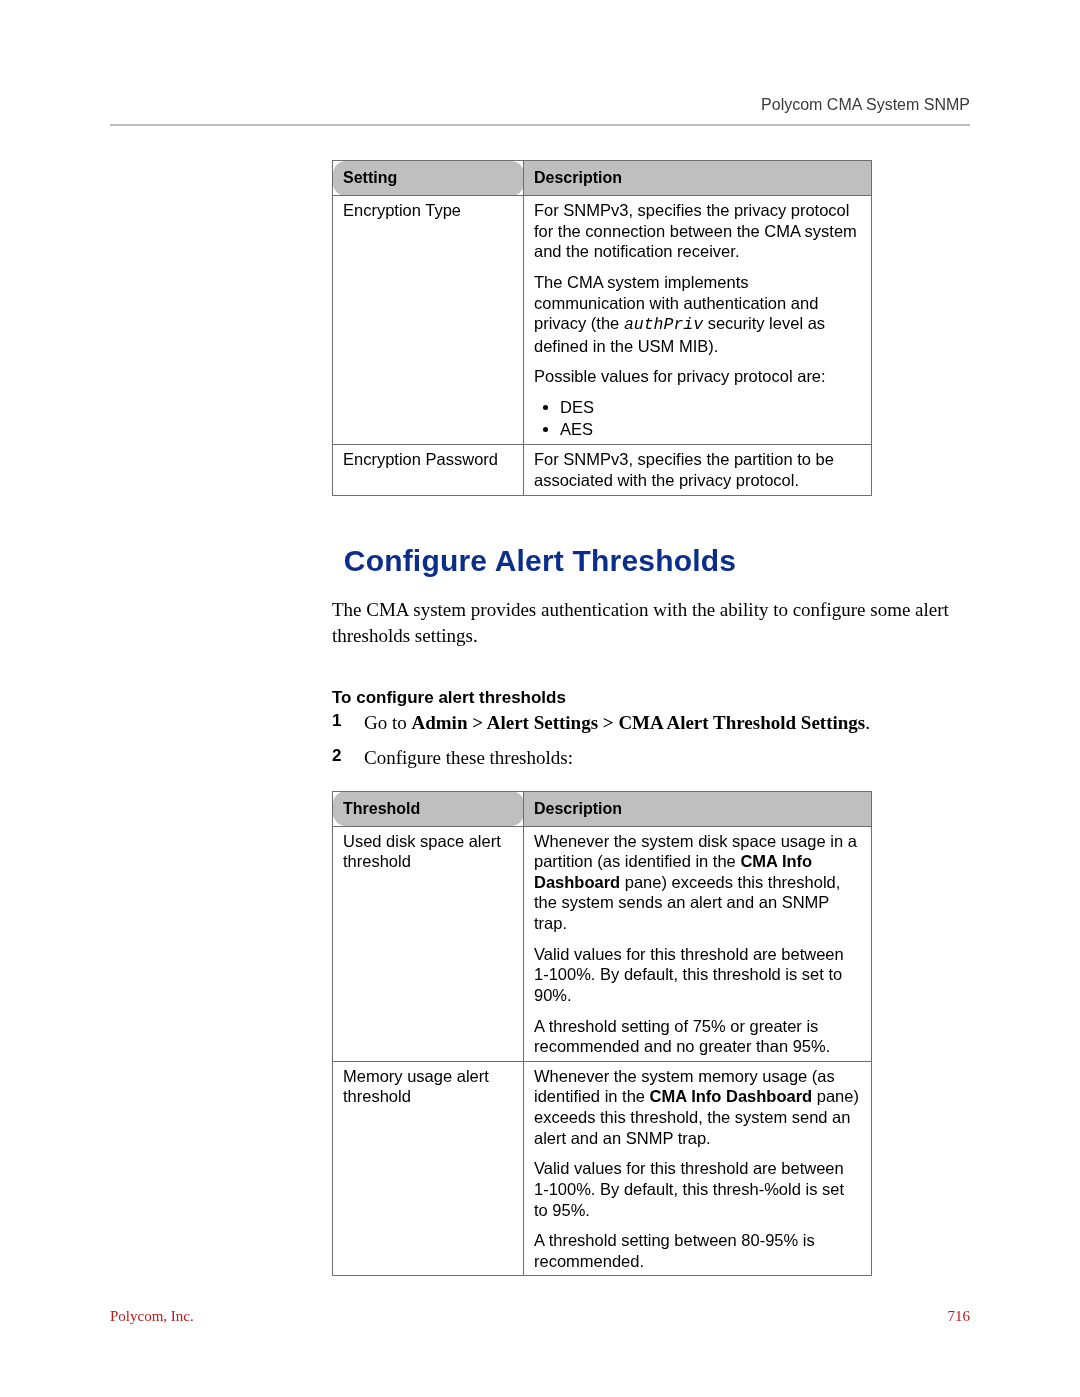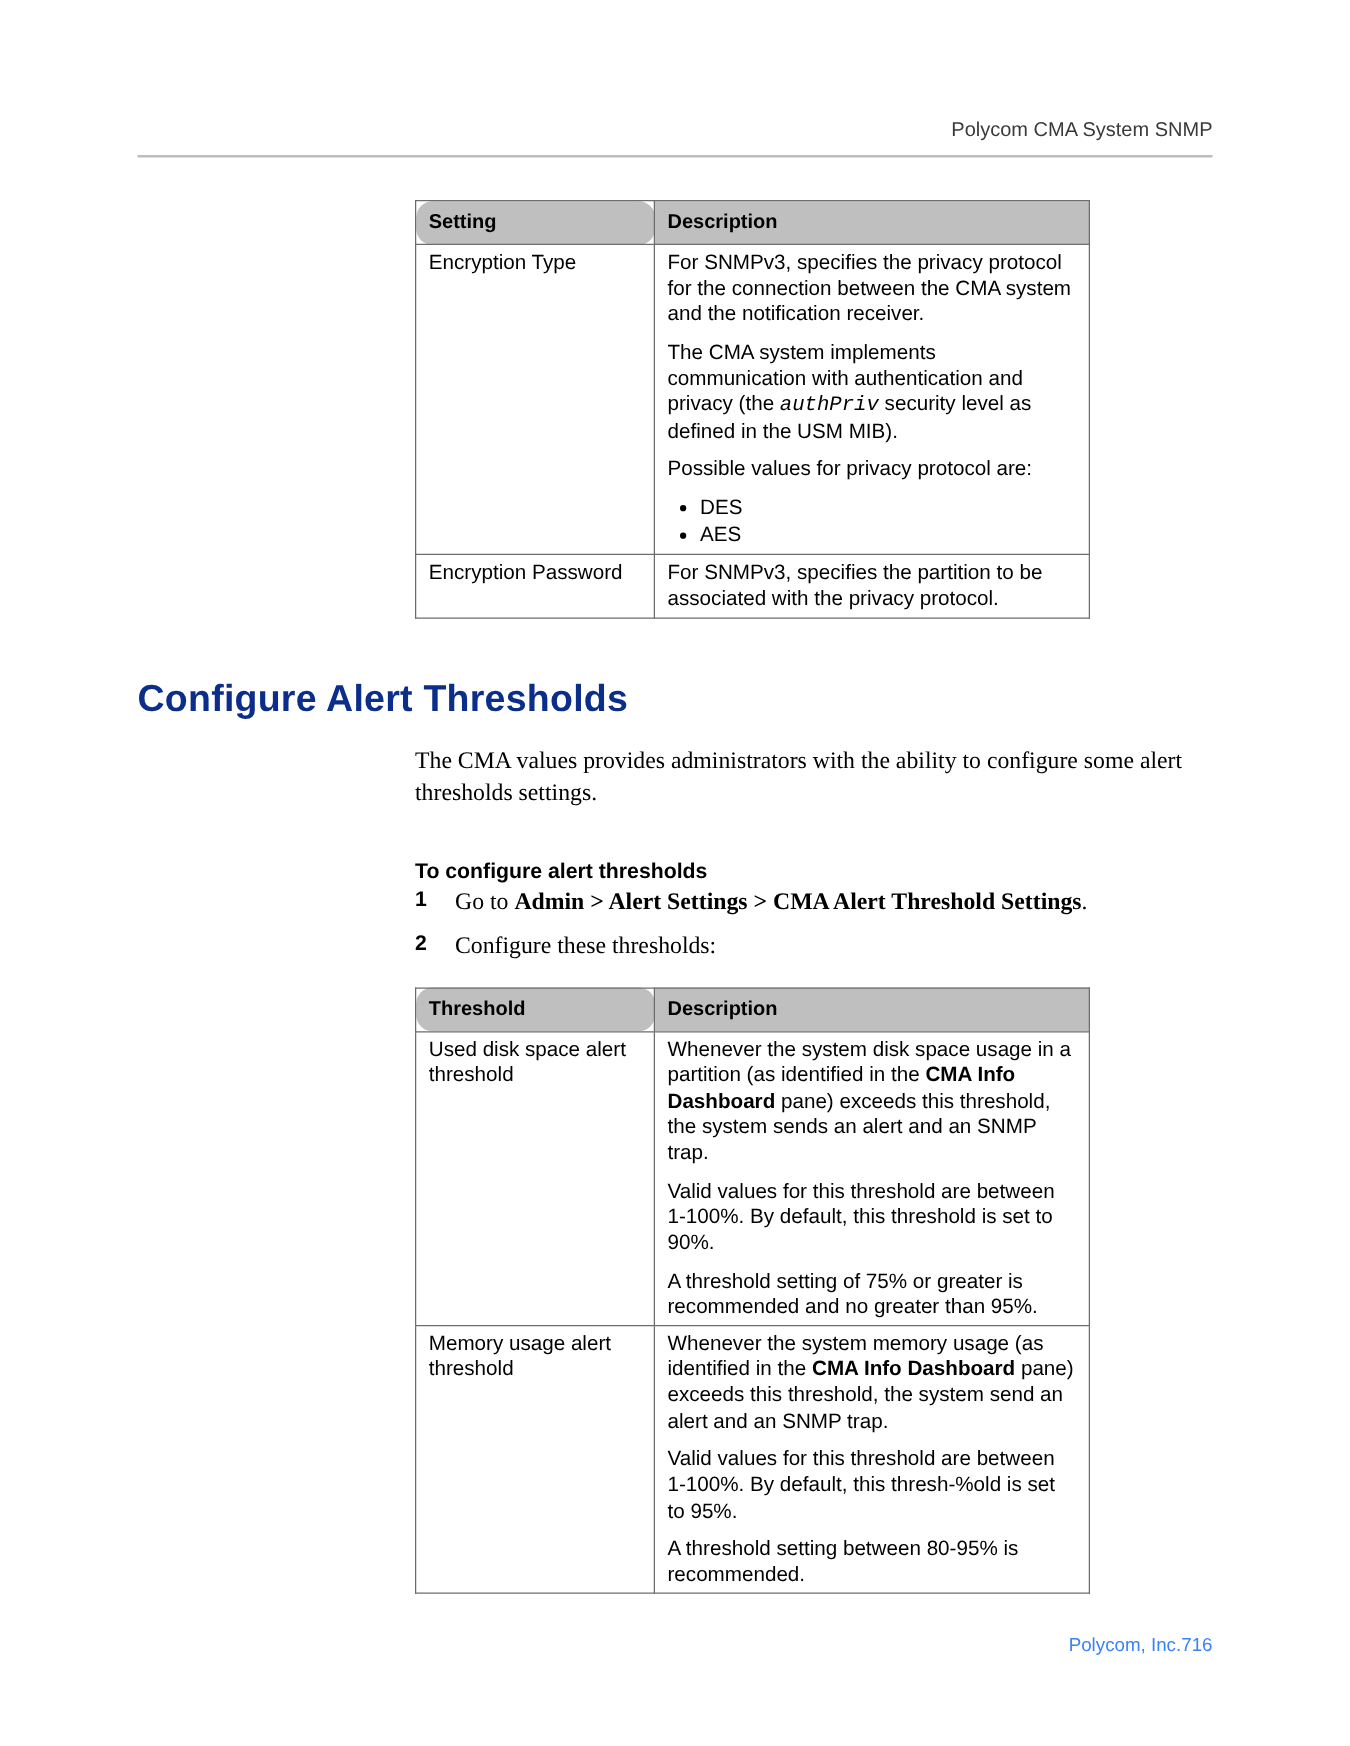--- a/index.html
+++ b/index.html
@@ -59,20 +59,21 @@
   }
   .cell-list li { margin: 1px 0; }
   .codeish { font-family: "Courier New", Courier, monospace; font-style: italic; }
   h2.section-title {
     font-family: "Segoe UI", "Helvetica Neue", Arial, sans-serif;
     font-weight: 600;
     color: #0b2e8a;
     font-size: 30px;
     margin: 48px 0 14px 0;
     letter-spacing: 0.2px;
+    text-align: center;
   }
   .intro {
     font-size: 19px;
     line-height: 1.4;
   }
   h3.proc-title {
     font-family: "Segoe UI", "Helvetica Neue", Arial, sans-serif;
     font-weight: bold;
     font-size: 17px;
     margin: 38px 0 0 0;
@@ -97,25 +98,25 @@
     font-family: "Segoe UI", "Helvetica Neue", Arial, sans-serif;
     font-weight: bold;
     font-size: 17px;
   }
   .strong { font-weight: bold; }
   .footer {
     position: absolute;
     left: 110px;
     right: 110px;
     bottom: 72px;
-    font-family: Liberation Sans, sans-serif;
+    font-family: Liberation Serif, serif;
     font-size: 15px;
-    color: #3b82f6;
+    color: #b91c1c;
     display: flex;
-    justify-content: flex-end;
+    justify-content: space-between;
   }
 </style>
 </head>
 <body>
 
 <div class="page">
 
   <div class="running-head">Polycom CMA System SNMP</div>
   <div class="rule"></div>
 
@@ -148,21 +149,21 @@
           </td>
         </tr>
       </tbody>
     </table>
 
   </div>
 
   <h2 class="section-title">Configure Alert Thresholds</h2>
 
   <div class="content-col">
-    <p class="intro">The CMA values provides administrators with the ability to configure some alert thresholds settings.</p>
+    <p class="intro">The CMA system provides authentication with the ability to configure some alert thresholds settings.</p>
 
     <h3 class="proc-title">To configure alert thresholds</h3>
 
     <ol class="steps">
       <li>
         <span class="num">1</span>
         <span>Go to </span><span class="strong">Admin &gt; Alert Settings &gt; CMA Alert Threshold Settings</span><span>.</span>
       </li>
       <li>
         <span class="num">2</span>

